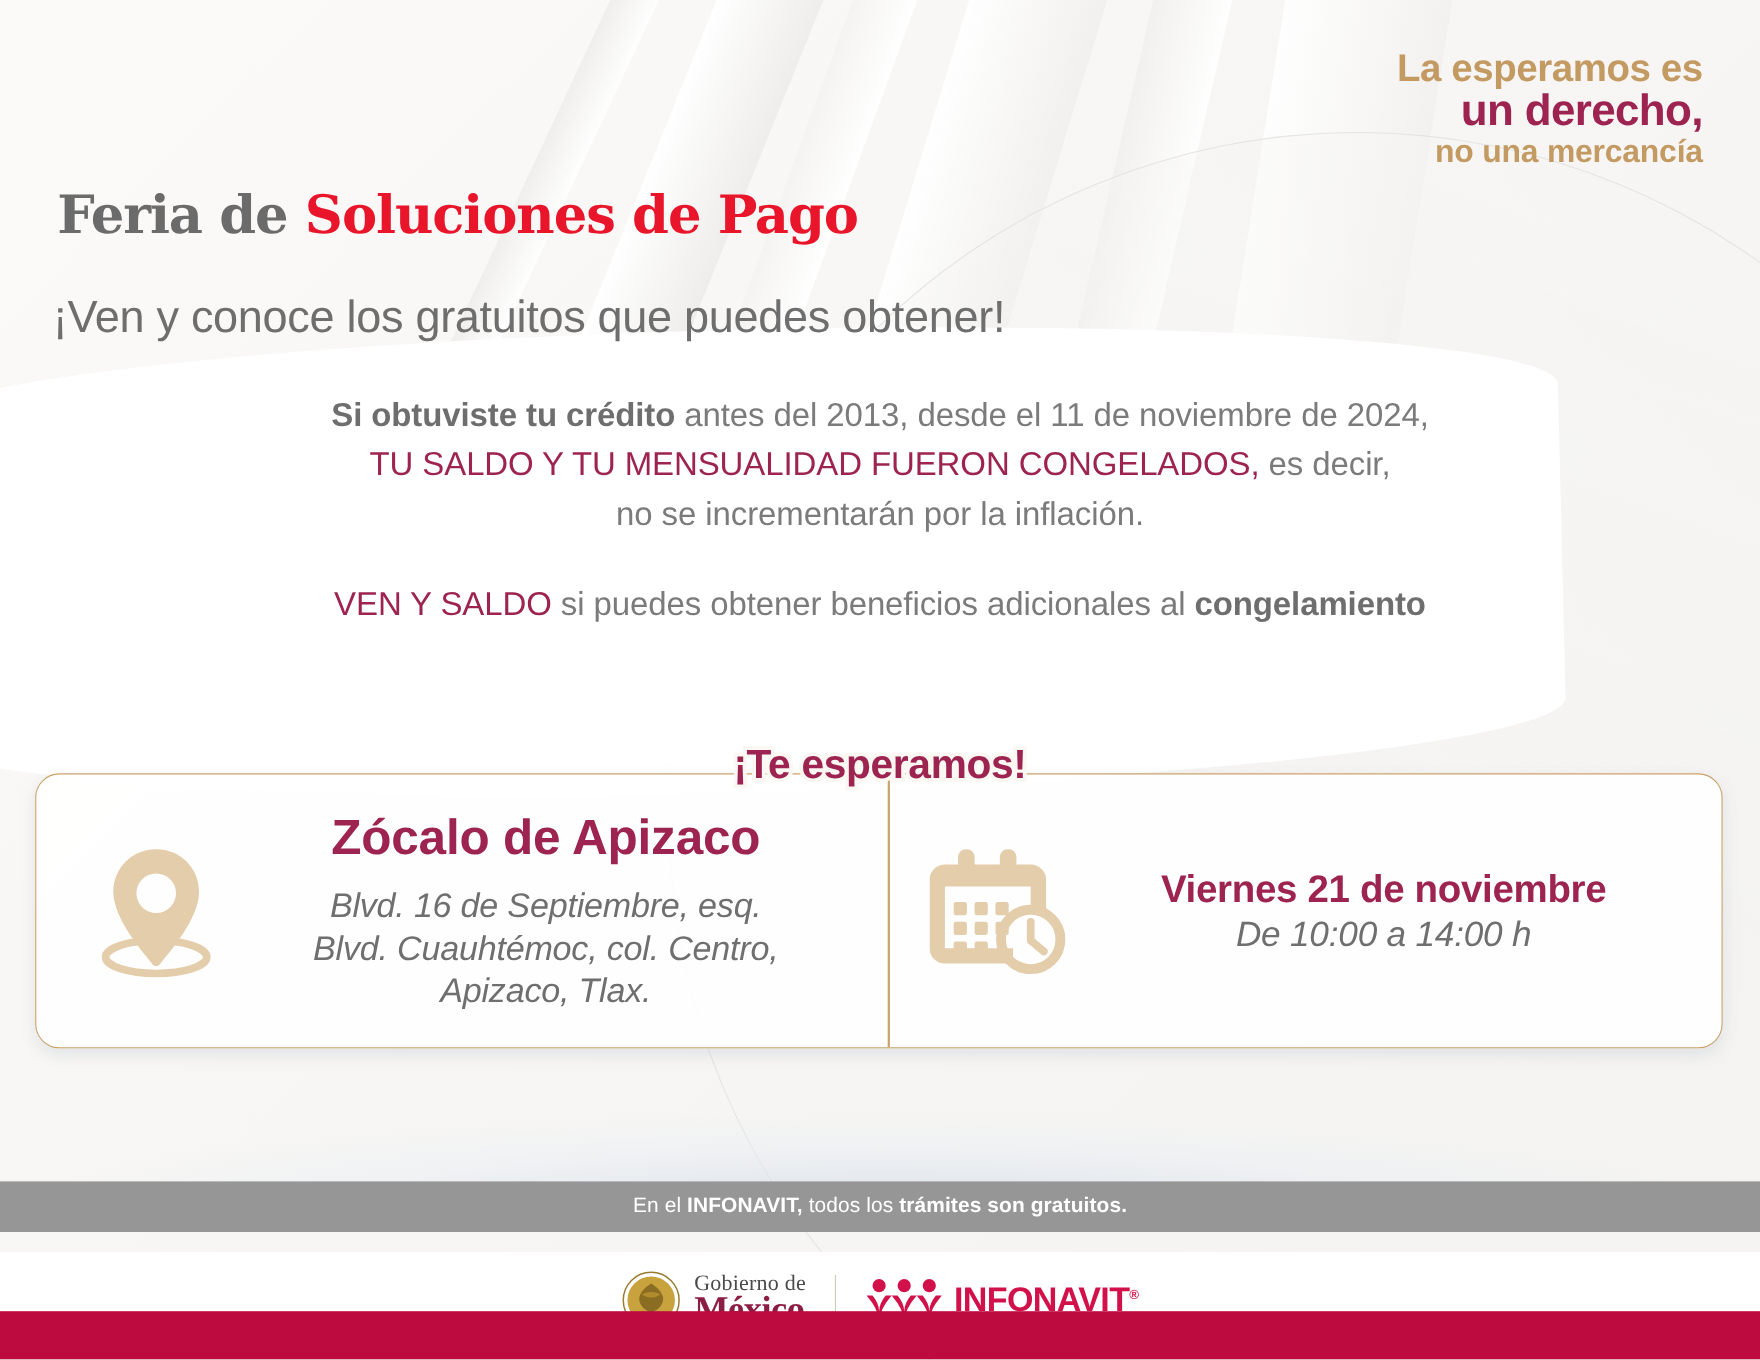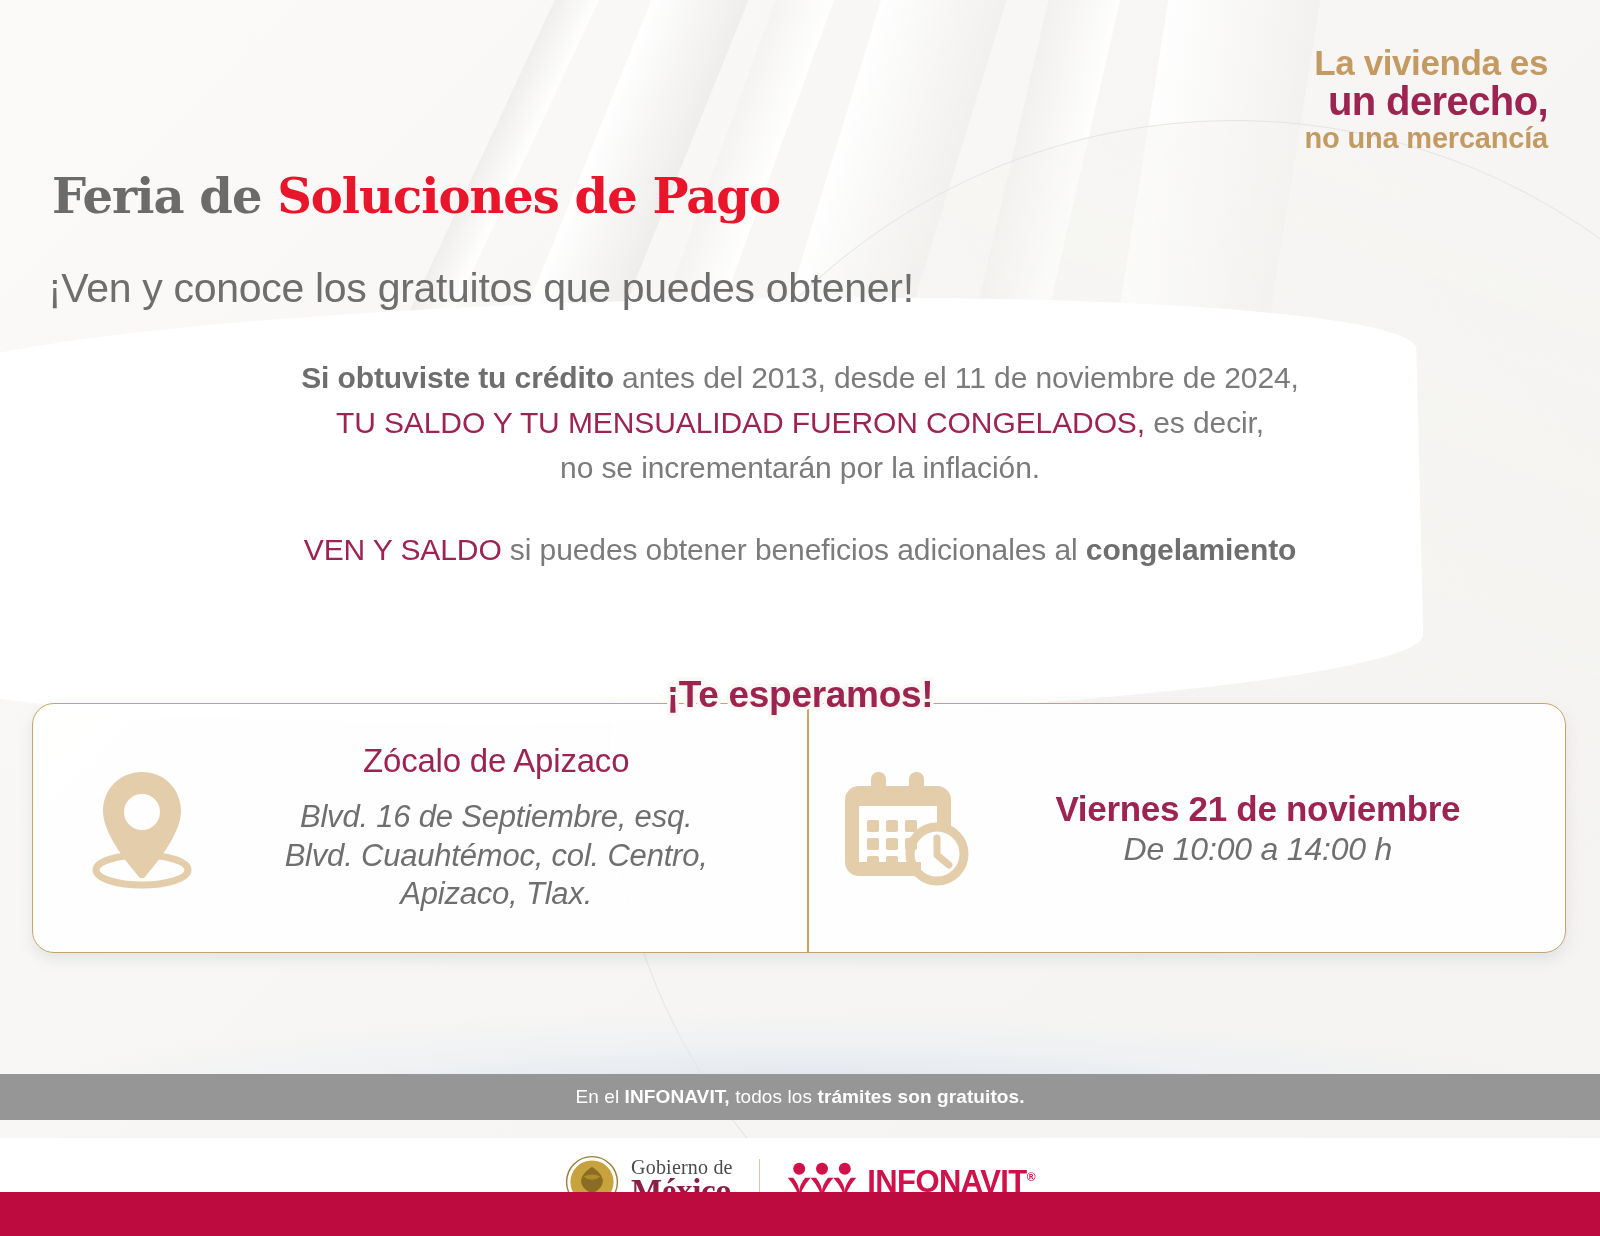--- a/index.html
+++ b/index.html
@@ -127,21 +127,21 @@
   }
   .cell-left{justify-content:flex-start;gap:34px;padding-left:54px;}
   .cell-right{justify-content:flex-start;gap:48px;padding-left:36px;}
   .divider{
     width:1.4px;background:#c9a269;margin:0;
     align-self:stretch;
   }
   .icon-wrap{flex:0 0 auto;display:flex;align-items:center;justify-content:center;}
   .venue-text{flex:1;text-align:center;padding-right:20px;}
   .venue-name{
-    font-size:33px;font-weight:normal;color:#9d2350;margin-bottom:18px;letter-spacing:-.2px;
+    font-size:45px;font-weight:bold;color:#9d2350;margin-bottom:18px;letter-spacing:-.2px;
   }
   .venue-addr{
     font-size:31px;color:#6f6f6f;font-style:italic;line-height:1.24;letter-spacing:-.2px;
   }
   .date-text{flex:1;text-align:center;padding-right:40px;}
   .date-main{
     font-size:35px;font-weight:bold;color:#9d2350;letter-spacing:-.3px;margin-bottom:2px;
   }
   .date-time{
     font-size:32px;color:#6f6f6f;font-style:italic;letter-spacing:-.2px;
@@ -190,21 +190,21 @@
     <div class="ribbon r2"></div>
     <div class="ribbon r3"></div>
     <div class="ribbon r4"></div>
     <div class="ribbon r5"></div>
     <div class="arc-sweep"></div>
     <div class="white-band"></div>
     <div class="soft-floor"></div>
   </div>
 
   <div class="tagline">
-    <div class="tag-l1">La vivienda es</div>
+    <div class="tag-l1">La esperamos es</div>
     <div class="tag-l2">un derecho,</div>
     <div class="tag-l3">no una mercancía</div>
   </div>
 
   <div class="title">
     <span class="t-gray">Feria de </span><span class="t-red">Soluciones de Pago</span>
   </div>
   <div class="subtitle">¡Ven y conoce los gratuitos que puedes obtener!</div>
 
   <div class="para para1">

